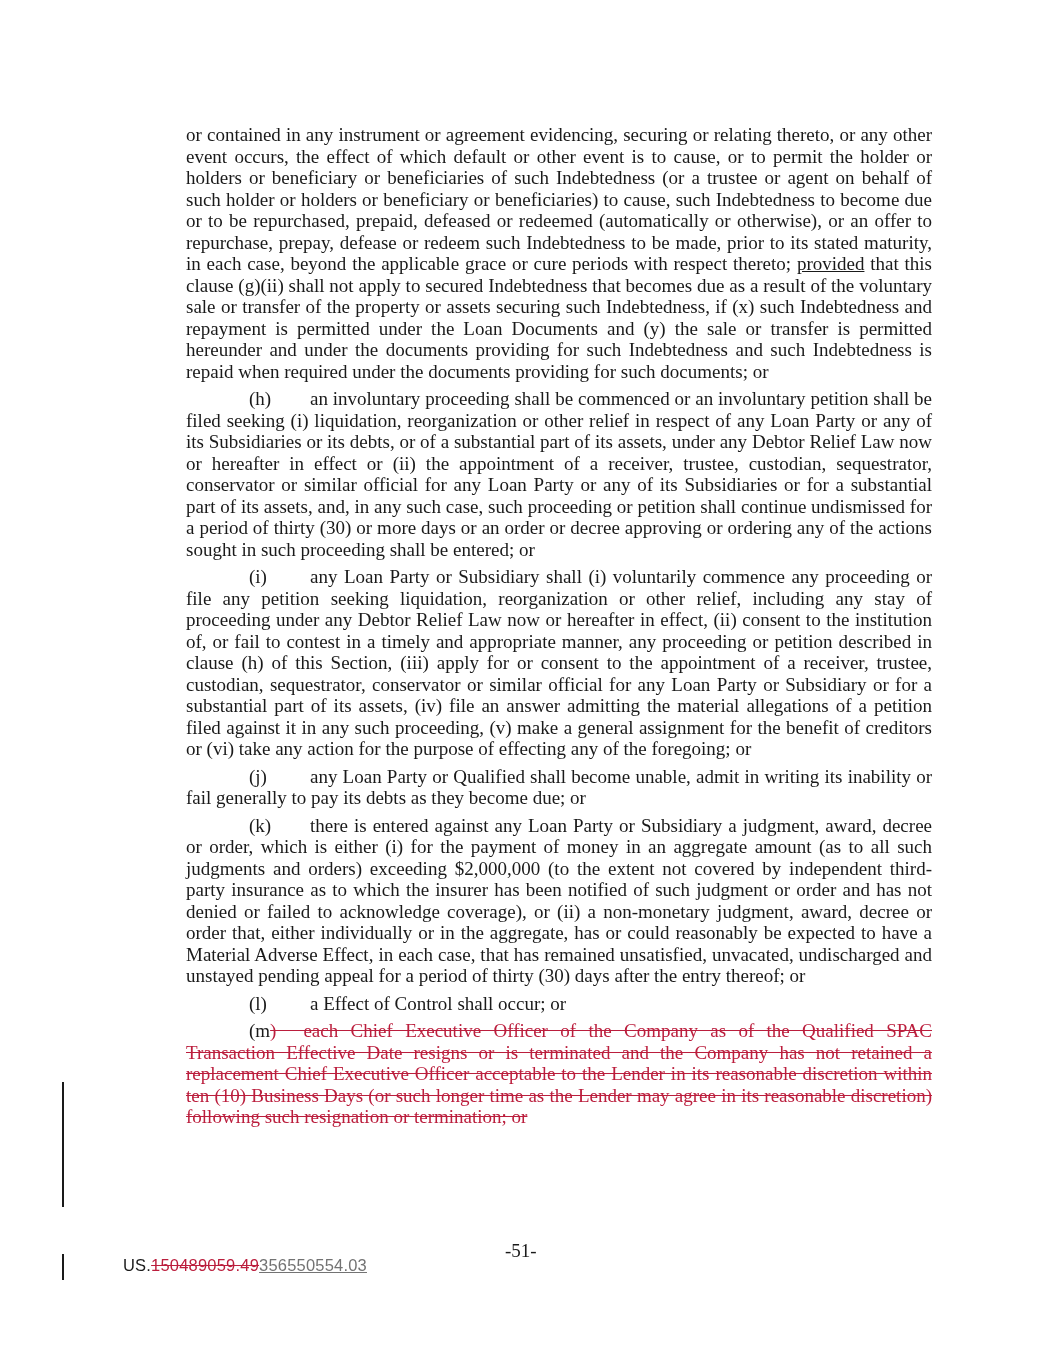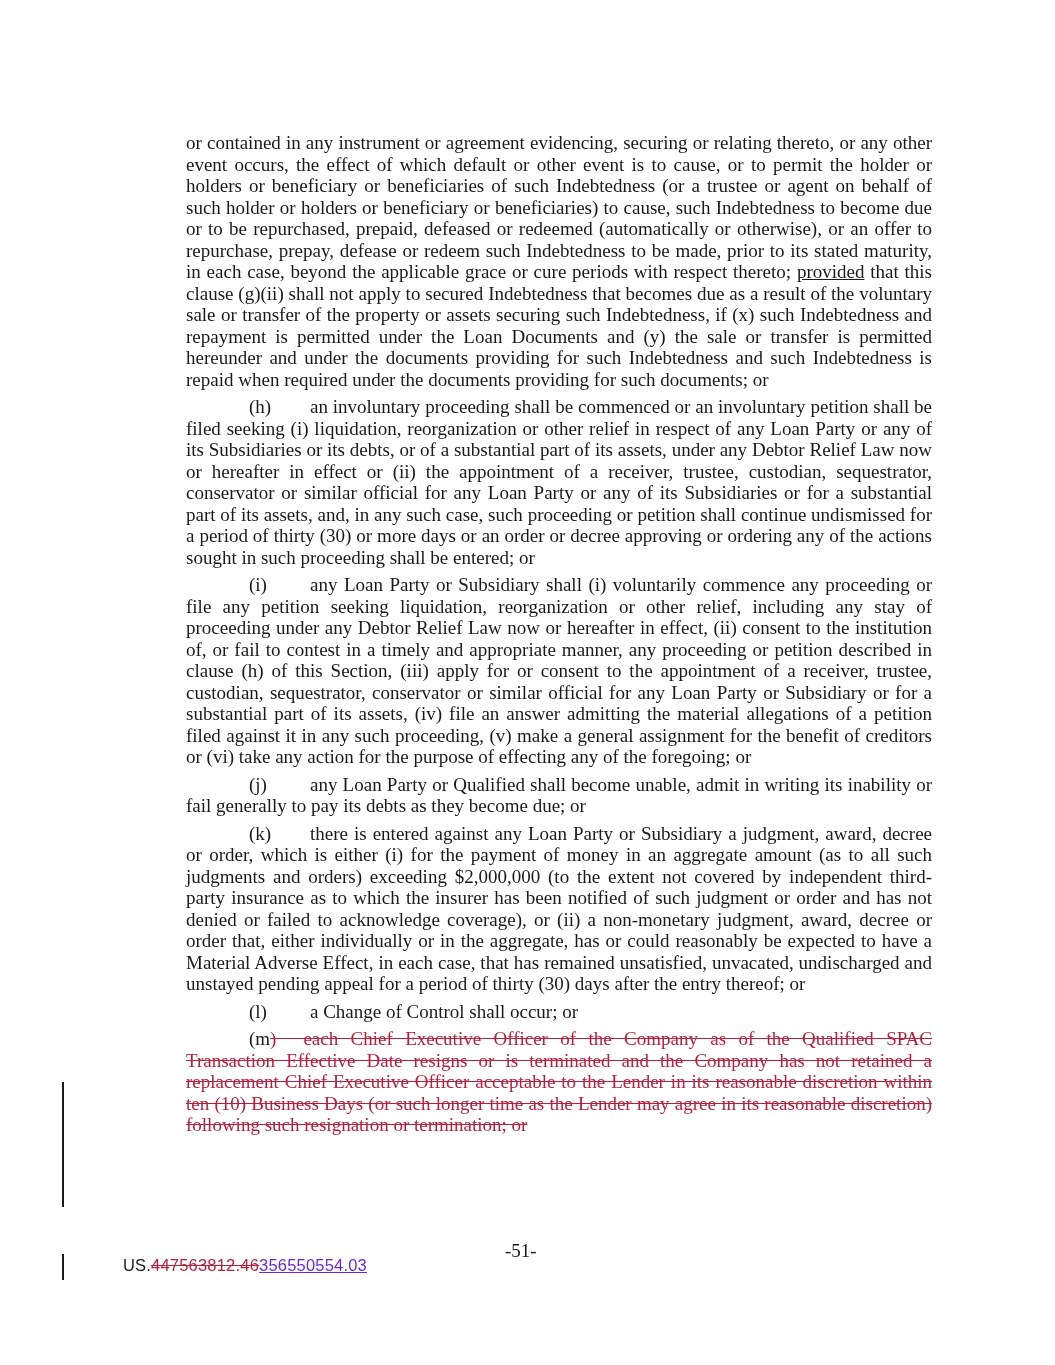--- a/index.html
+++ b/index.html
@@ -16,26 +16,26 @@
   .body-text {
     position: absolute;
     left: 186px;
     top: 124px;
     width: 746px;
     font-size: 19px;
     line-height: 21.5px;
     text-align: justify;
   }
   .para { margin-top: 6px; text-indent: 63px; }
-  .para.first { margin-top: 8px; text-indent: 0; }
+  .para.first { margin-top: 0; text-indent: 0; }
   .label { display: inline-block; width: 61px; text-indent: 0; }
   .label-m { display: inline-block; text-indent: 0; white-space: nowrap; }
   .u { text-decoration: underline; }
   .del { color: #bb1e3d; text-decoration: line-through; }
-  .ins { color: #6d28d9; text-decoration: underline; }
+  .ins { color: #737373; text-decoration: underline; }
   .strike-gap { display: inline-block; width: 27px; height: 12px; position: relative; }
   .strike-gap::after {
     content: "";
     position: absolute; left: -2px; right: -1px; top: 5px;
     border-top: 1.7px solid #bb1e3d;
   }
   .change-bar { position: absolute; left: 62px; width: 2px; background: #1a1a1a; }
   .bar-m { top: 1082px; height: 125px; }
   .bar-footer { top: 1254px; height: 26px; }
   .page-number { position: absolute; left: 505px; top: 1240px; font-size: 19px; }
@@ -58,23 +58,23 @@
     <p class="para first"><span>or contained in any instrument or agreement evidencing, securing or relating thereto, or any other event occurs, the effect of which default or other event is to cause, or to permit the holder or holders or beneficiary or beneficiaries of such Indebtedness (or a trustee or agent on behalf of such holder or holders or beneficiary or beneficiaries) to cause, such Indebtedness to become due or to be repurchased, prepaid, defeased or redeemed (automatically or otherwise), or an offer to repurchase, prepay, defease or redeem such Indebtedness to be made, prior to its stated maturity, in each case, beyond the applicable grace or cure periods with respect thereto; </span><span class="u">provided</span><span> that this clause (g)(ii) shall not apply to secured Indebtedness that becomes due as a result of the voluntary sale or transfer of the property or assets securing such Indebtedness, if (x) such Indebtedness and repayment is permitted under the Loan Documents and (y) the sale or transfer is permitted hereunder and under the documents providing for such Indebtedness and such Indebtedness is repaid when required under the documents providing for such documents; or</span></p>
 
     <p class="para"><span class="label">(h)</span><span>an involuntary proceeding shall be commenced or an involuntary petition shall be filed seeking (i) liquidation, reorganization or other relief in respect of any Loan Party or any of its Subsidiaries or its debts, or of a substantial part of its assets, under any Debtor Relief Law now or hereafter in effect or (ii) the appointment of a receiver, trustee, custodian, sequestrator, conservator or similar official for any Loan Party or any of its Subsidiaries or for a substantial part of its assets, and, in any such case, such proceeding or petition shall continue undismissed for a period of thirty (30) or more days or an order or decree approving or ordering any of the actions sought in such proceeding shall be entered; or</span></p>
 
     <p class="para"><span class="label">(i)</span><span>any Loan Party or Subsidiary shall (i) voluntarily commence any proceeding or file any petition seeking liquidation, reorganization or other relief, including any stay of proceeding under any Debtor Relief Law now or hereafter in effect, (ii) consent to the institution of, or fail to contest in a timely and appropriate manner, any proceeding or petition described in clause (h) of this Section, (iii) apply for or consent to the appointment of a receiver, trustee, custodian, sequestrator, conservator or similar official for any Loan Party or Subsidiary or for a substantial part of its assets, (iv) file an answer admitting the material allegations of a petition filed against it in any such proceeding, (v) make a general assignment for the benefit of creditors or (vi) take any action for the purpose of effecting any of the foregoing; or</span></p>
 
     <p class="para"><span class="label">(j)</span><span>any Loan Party or Qualified shall become unable, admit in writing its inability or fail generally to pay its debts as they become due; or</span></p>
 
     <p class="para"><span class="label">(k)</span><span>there is entered against any Loan Party or Subsidiary a judgment, award, decree or order, which is either (i) for the payment of money in an aggregate amount (as to all such judgments and orders) exceeding $2,000,000 (to the extent not covered by independent third-party insurance as to which the insurer has been notified of such judgment or order and has not denied or failed to acknowledge coverage), or (ii) a non-monetary judgment, award, decree or order that, either individually or in the aggregate, has or could reasonably be expected to have a Material Adverse Effect, in each case, that has remained unsatisfied, unvacated, undischarged and unstayed pending appeal for a period of thirty (30) days after the entry thereof; or</span></p>
 
-    <p class="para"><span class="label">(l)</span><span>a Change of Control shall occur; or</span></p>
+    <p class="para"><span class="label">(l)</span><span>a Effect of Control shall occur; or</span></p>
 
     <p class="para"><span class="label-m"><span>(m</span><span class="del">)</span></span><span class="strike-gap"></span><span class="del">each Chief Executive Officer of the Company as of the Qualified SPAC Transaction Effective Date resigns or is terminated and the Company has not retained a replacement Chief Executive Officer acceptable to the Lender in its reasonable discretion within ten (10) Business Days (or such longer time as the Lender may agree in its reasonable discretion) following such resignation or termination; or</span></p>
 
   </div>
 
   <div class="page-number">-51-</div>
 
-  <div class="doc-id"><span>US.</span><span class="del">447563812.46</span><span class="ins">356550554.03</span></div>
+  <div class="doc-id"><span>US.</span><span class="del">150489059.49</span><span class="ins">356550554.03</span></div>
 
 </div>
 
 </body></html>

